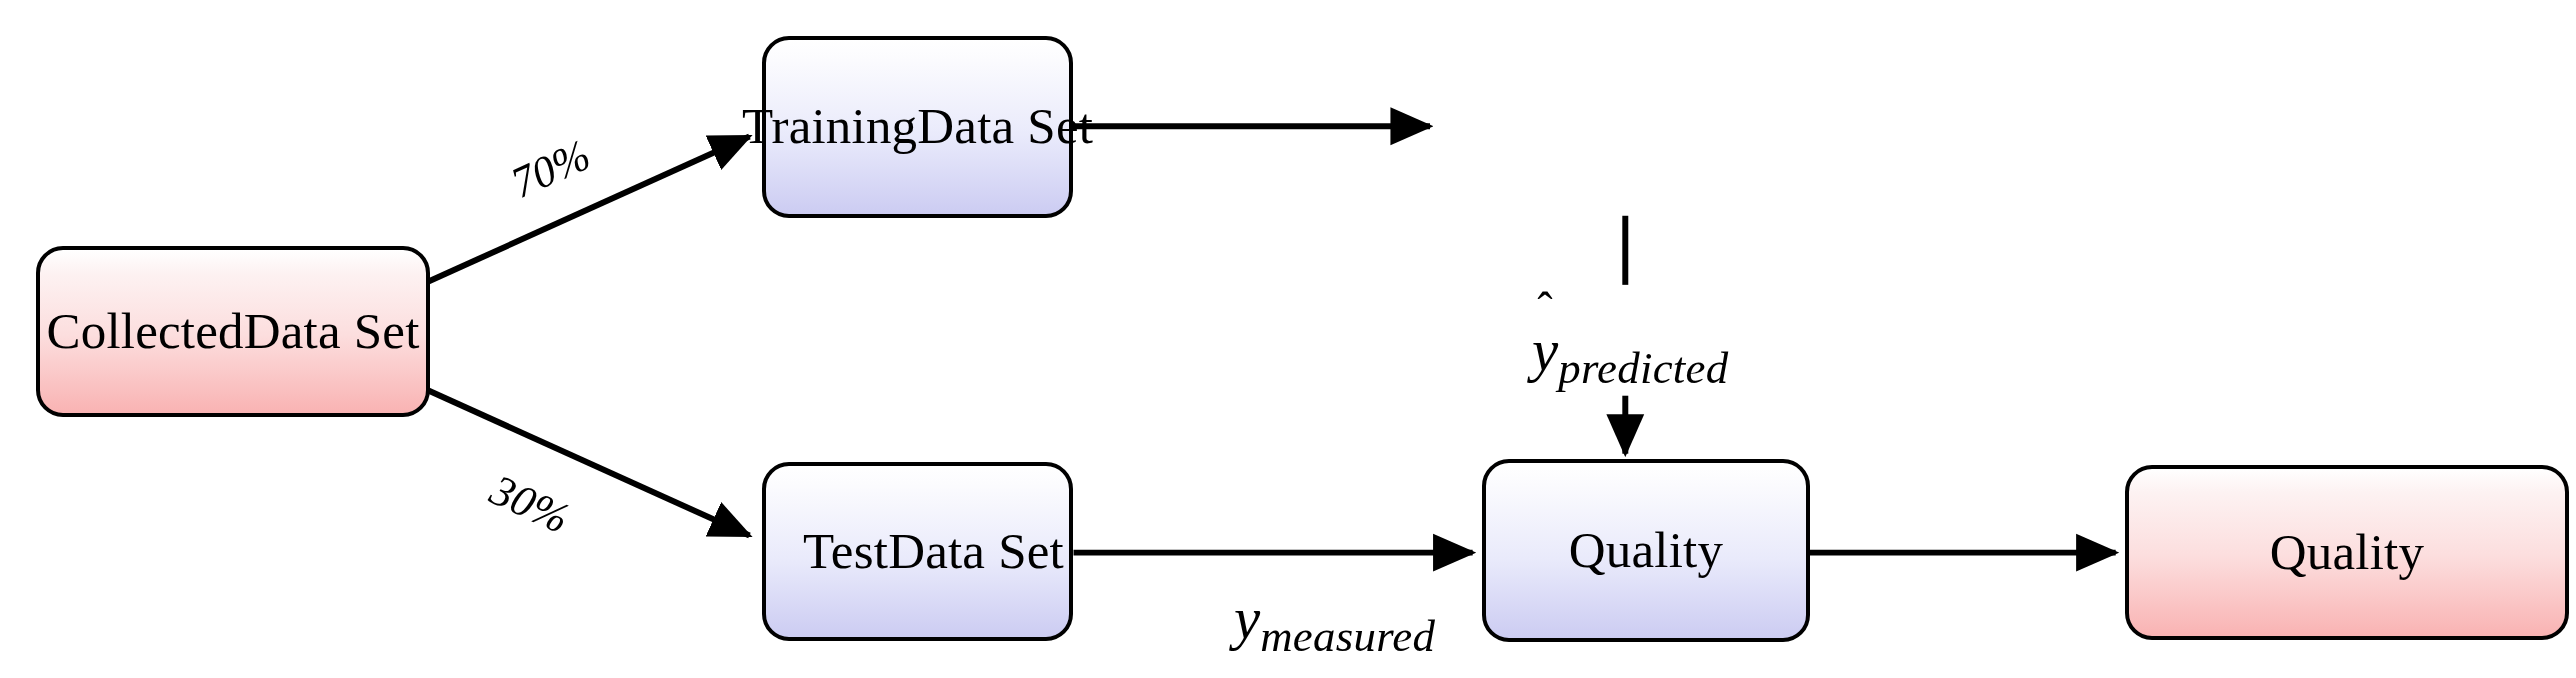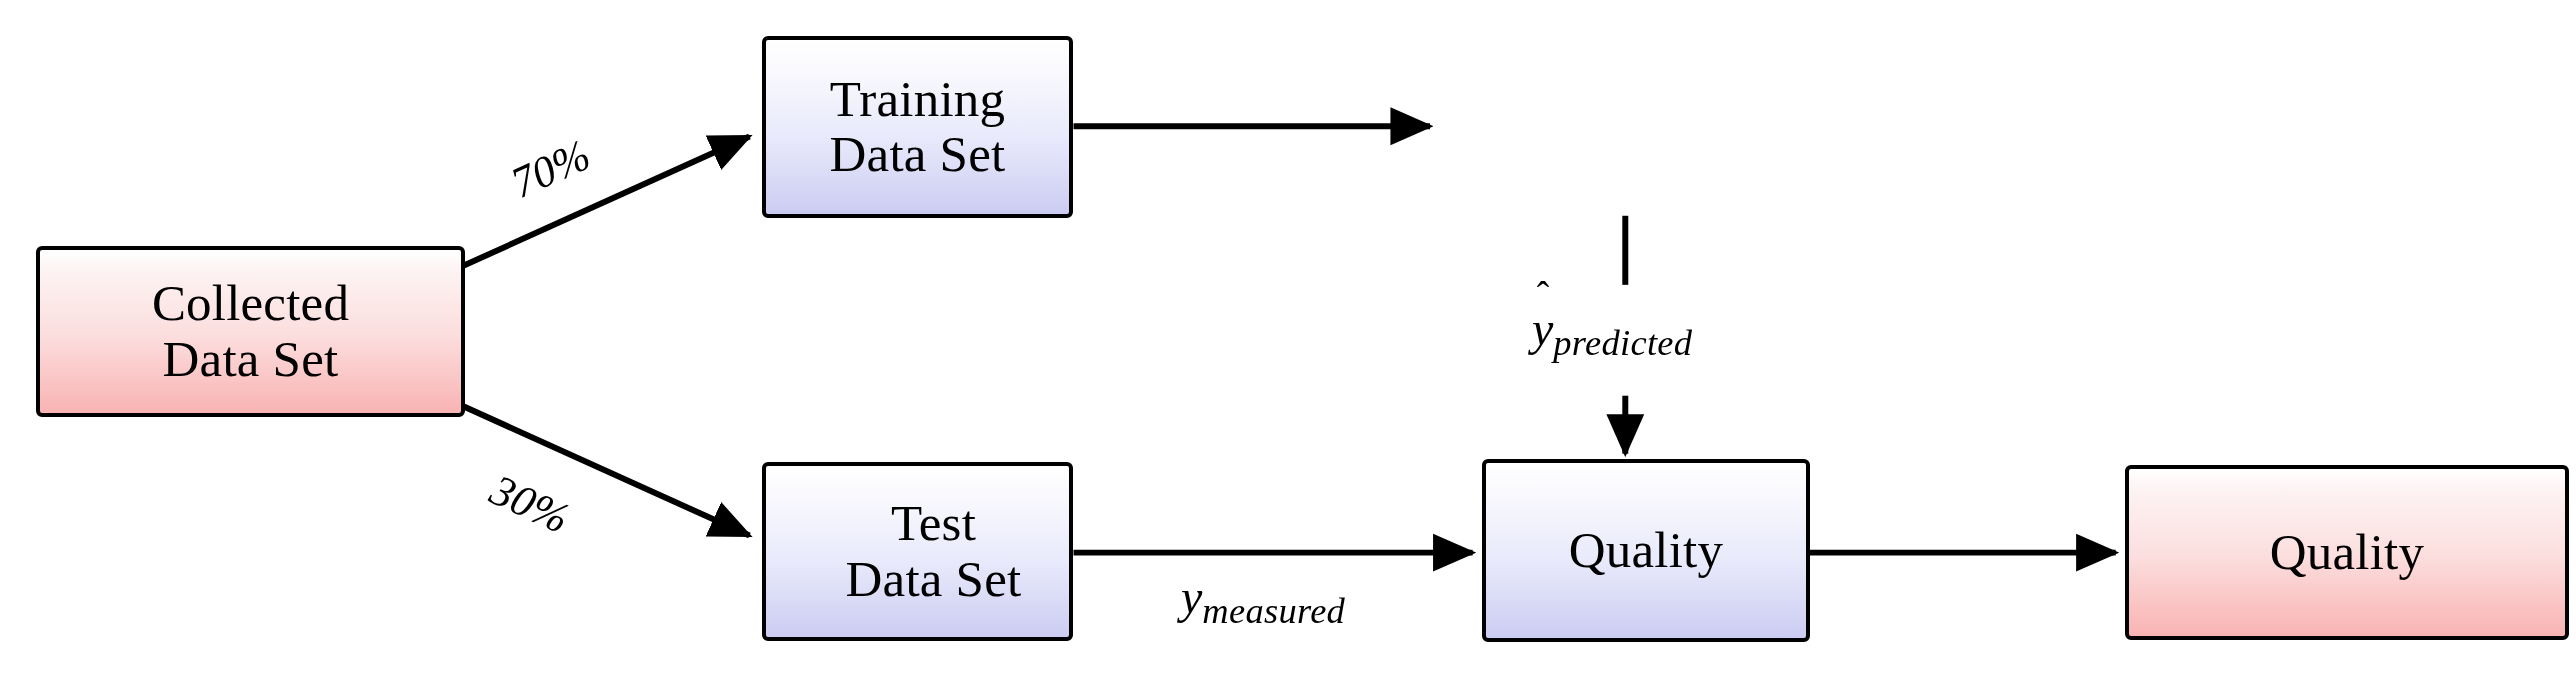--- a/index.html
+++ b/index.html
@@ -20,23 +20,23 @@
     left: 0;
     top: 0;
     width: 2576px;
     height: 678px;
     pointer-events: none;
   }
   .node {
     position: absolute;
     box-sizing: border-box;
     border: 4.3px solid #000000;
-    border-radius: 6px;
+    border-radius: 27px;
     display: flex;
-    flex-direction: column;
+    flex-direction: row;
     align-items: center;
     justify-content: center;
     text-align: left;
     color: #000000;
     font-family: "Liberation Serif", "DejaVu Serif", serif;
     font-size: 51px;
     line-height: 1.08;
     letter-spacing: 0.2px;
   }
   .node.blue {
@@ -52,21 +52,22 @@
     color: #000000;
     font-family: "Liberation Serif", "DejaVu Serif", serif;
     font-style: italic;
     white-space: nowrap;
     line-height: 1;
   }
   .pct {
     font-size: 44px;
   }
   .mathlbl {
-    font-size: 48px;
+    font-size: 59px;
+    margin-top: 16px;
   }
   .mathlbl .sub {
     font-size: 0.76em;
     vertical-align: -0.28em;
     font-style: italic;
     letter-spacing: 0.3px;
   }
   .mathlbl .var {
     font-style: italic;
     position: relative;
@@ -92,21 +93,21 @@
     <line x1="1258" y1="148" x2="1676" y2="148" stroke="#000000" stroke-width="7" marker-end="url(#arw)"></line>
 
     <line x1="1905" y1="253" x2="1905" y2="334" stroke="#000000" stroke-width="7"></line>
     <line x1="1905" y1="464" x2="1905" y2="532" stroke="#000000" stroke-width="7" marker-end="url(#arw)"></line>
 
     <line x1="1258" y1="648" x2="1726" y2="648" stroke="#000000" stroke-width="7" marker-end="url(#arw)"></line>
 
     <line x1="2121" y1="648" x2="2480" y2="648" stroke="#000000" stroke-width="7" marker-end="url(#arw)"></line>
   </svg>
 
-  <div class="node red" style="left:36px; top:246px; width:429px; height:171px;">
+  <div class="node red" style="left:36px; top:246px; width:394px; height:171px;">
     <span class="ln">Collected</span>
     <span class="ln">Data Set</span>
   </div>
 
   <div class="node blue" style="left:762px; top:36px; width:311px; height:182px;">
     <span class="ln">Training</span>
     <span class="ln">Data Set</span>
   </div>
 
 
@@ -127,18 +128,18 @@
 
   <div class="edge-label pct" style="left:502px; top:468px; transform: rotate(24.3deg); transform-origin: left top;">30%</div>
 
   <div class="edge-label mathlbl" style="left:1532px; top:305px;">
     <span class="var" style="display:inline-block;">
       <span style="position:absolute; left:50%; top:-0.72em; transform:translateX(-52%) scaleX(0.92); font-style:normal; font-size:0.84em;">̂</span>
       <span>y</span>
     </span><span class="sub">predicted</span>
   </div>
 
-  <div class="edge-label mathlbl" style="left:1181px; top:573px;">
+  <div class="edge-label mathlbl" style="left:1234px; top:573px;">
     <span class="var">y</span><span class="sub">measured</span>
   </div>
 
 </div>
 
 
 </body></html>

